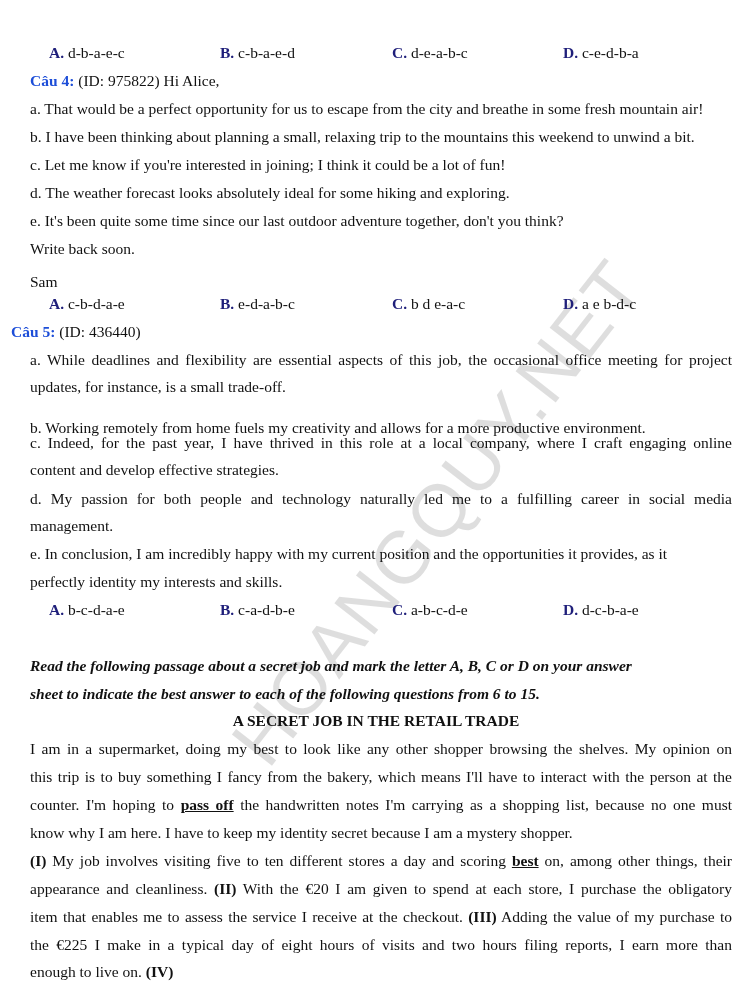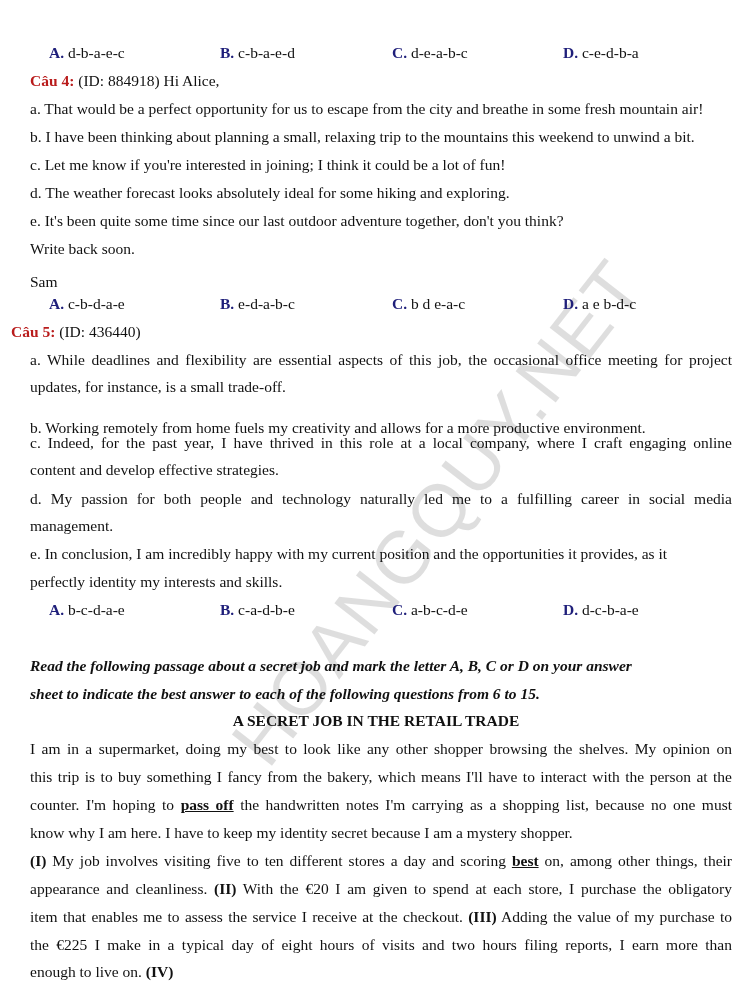--- a/index.html
+++ b/index.html
@@ -2,21 +2,21 @@
 <html><head>
 <meta charset="utf-8">
 <style>
   html, body { margin: 0; padding: 0; background: #ffffff; }
   body {
     width: 752px; height: 1006px; position: relative; overflow: hidden;
     font-family: "Liberation Serif", serif; font-size: 15.5px; color: #111;
   }
   .line { position: absolute; left: 30px; right: 20px; line-height: 20px; white-space: nowrap; }
   .just { white-space: normal; text-align: justify; text-align-last: justify; }
-  .navy { color: #b91c1c; font-weight: bold; }
+  .navy { color: #1d4ed8; font-weight: bold; }
   .opts { position: absolute; left: 0; right: 0; height: 20px; line-height: 20px; }
   .opt { position: absolute; white-space: nowrap; }
   .opt .lbl { color: #1f1f7a; font-weight: bold; }
   .o1 { left: 49px; } .o2 { left: 220px; } .o3 { left: 392px; } .o4 { left: 563px; }
   .b { font-weight: bold; }
   .bu { font-weight: bold; text-decoration: underline; }
   .bi { font-weight: bold; font-style: italic; }
   .title { position: absolute; left: 0; right: 0; text-align: center; font-weight: bold; line-height: 20px; }
   .watermark {
     position: absolute; left: 130px; top: 470px; font-family: "Liberation Sans", sans-serif;
@@ -29,21 +29,21 @@
 
 <div class="watermark">HOANGQUY.NET</div>
 
 <div class="opts" style="top:43px">
   <span class="opt o1"><span class="lbl">A.</span> <span>d-b-a-e-c</span></span>
   <span class="opt o2"><span class="lbl">B.</span> <span>c-b-a-e-d</span></span>
   <span class="opt o3"><span class="lbl">C.</span> <span>d-e-a-b-c</span></span>
   <span class="opt o4"><span class="lbl">D.</span> <span>c-e-d-b-a</span></span>
 </div>
 
-<div class="line" style="top:71px"><span class="navy">Câu 4:</span><span> (ID: 884918)  Hi Alice,</span></div>
+<div class="line" style="top:71px"><span class="navy">Câu 4:</span><span> (ID: 975822)  Hi Alice,</span></div>
 <div class="line" style="top:99px">a. That would be a perfect opportunity for us to escape from the city and breathe in some fresh mountain air!</div>
 <div class="line" style="top:127px">b. I have been thinking about planning a small, relaxing trip to the mountains this weekend to unwind a bit.</div>
 <div class="line" style="top:155px">c. Let me know if you're interested in joining; I think it could be a lot of fun!</div>
 <div class="line" style="top:183px">d. The weather forecast looks absolutely ideal for some hiking and exploring.</div>
 <div class="line" style="top:211px">e. It's been quite some time since our last outdoor adventure together, don't you think?</div>
 <div class="line" style="top:239px">Write back soon.</div>
 <div class="line" style="top:272px">Sam</div>
 <div class="opts" style="top:294px">
   <span class="opt o1"><span class="lbl">A.</span> <span>c-b-d-a-e</span></span>
   <span class="opt o2"><span class="lbl">B.</span> <span>e-d-a-b-c</span></span>

